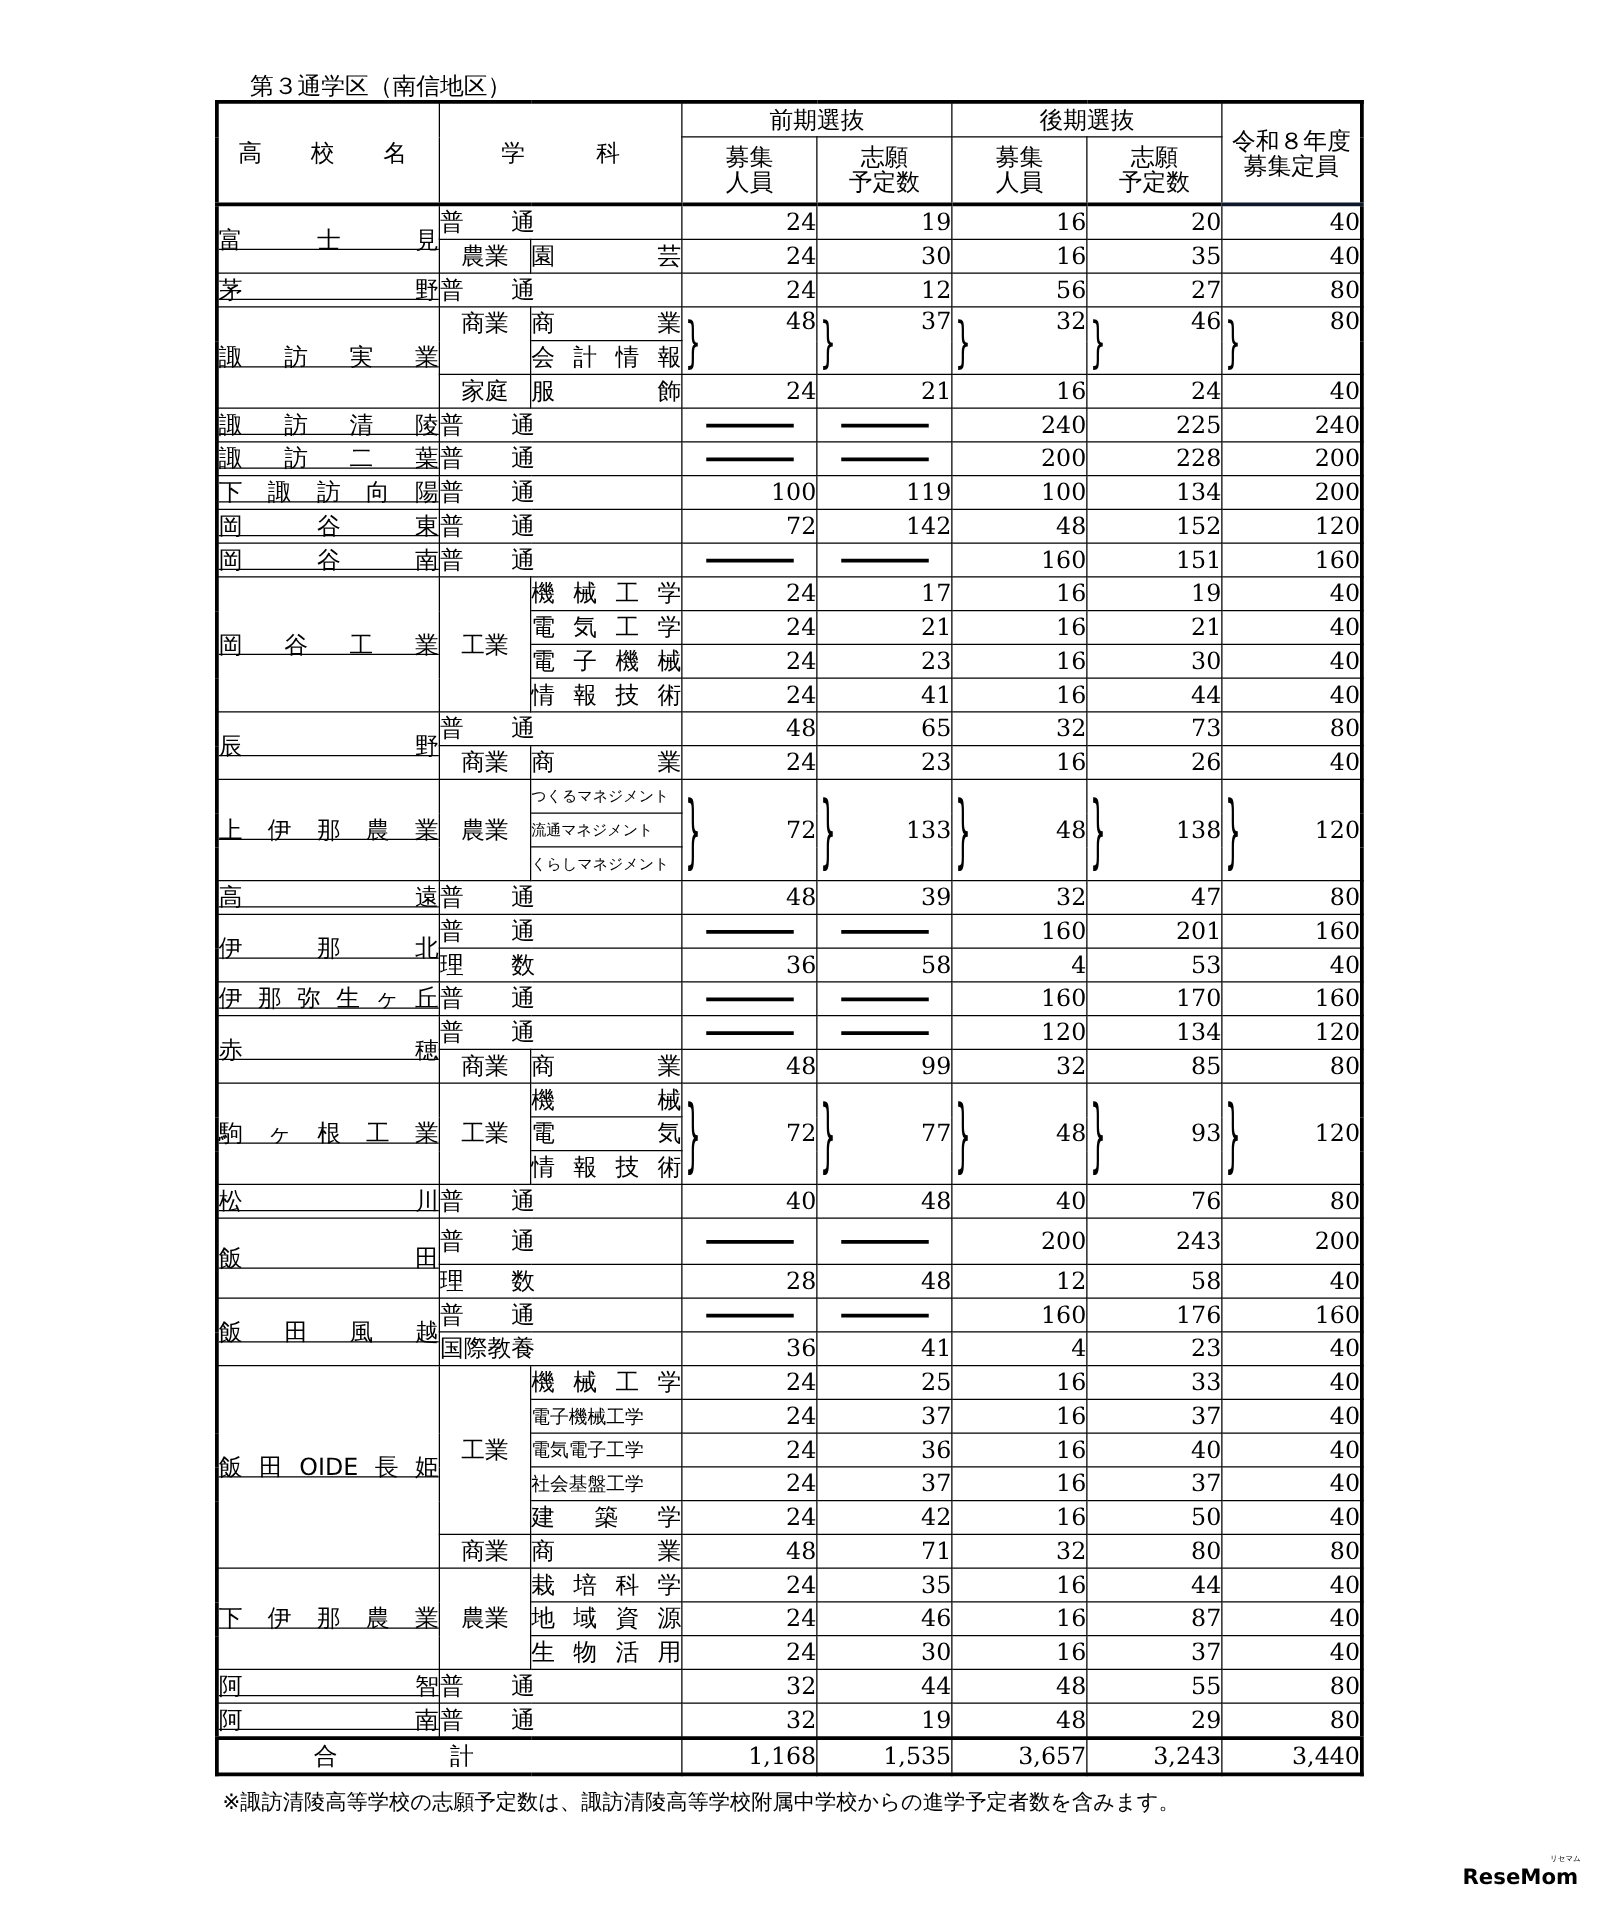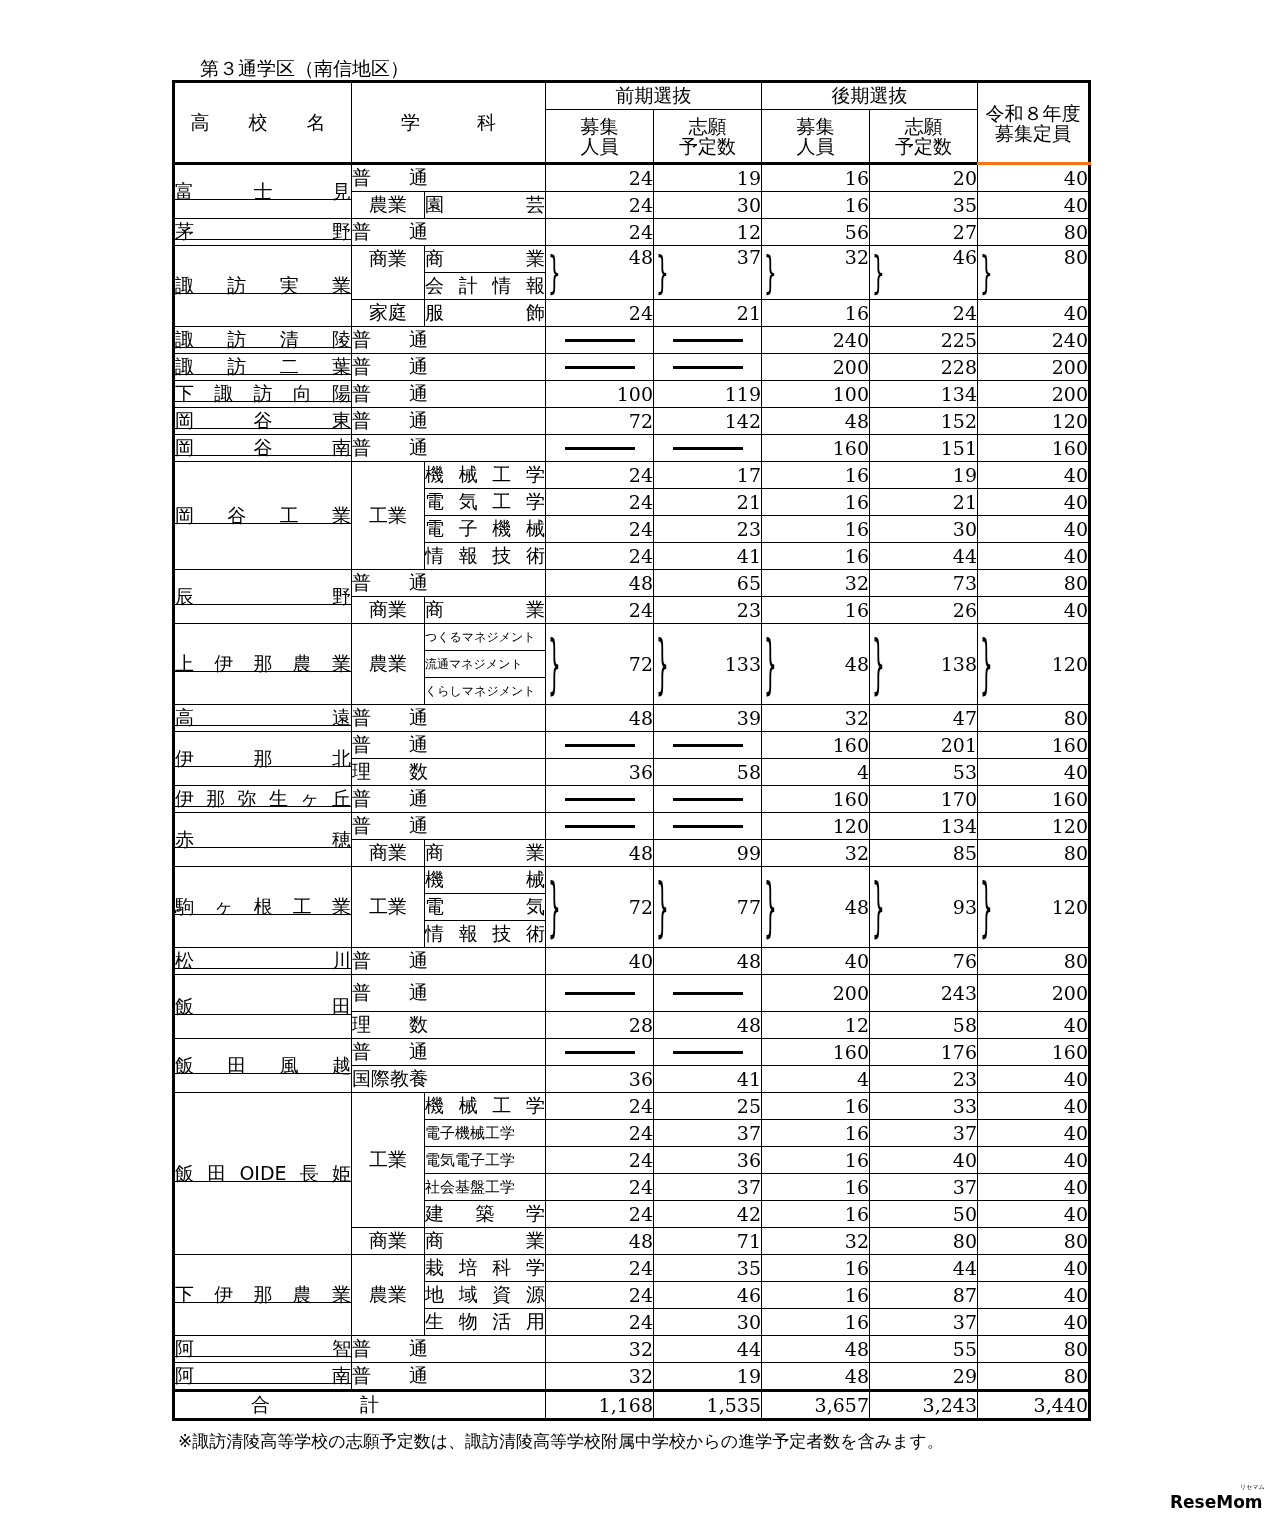--- a/index.html
+++ b/index.html
@@ -42,21 +42,21 @@
       <col style="width:108px">
       <col style="width:108px">
       <col style="width:112px">
   </colgroup>
   <thead>
     <tr style="height:26px">
       <th rowspan="2" style="letter-spacing:10px;border-bottom:3px solid #000">高　校　名</th>
       <th rowspan="2" colspan="2" style="border-bottom:3px solid #000">学　　　科</th>
       <th colspan="2">前期選抜</th>
       <th colspan="2">後期選抜</th>
-      <th rowspan="2" class="sub" style="border-bottom:3px solid #f97316"><span>令和８年度</span><br><span>募集定員</span></th>
+      <th rowspan="2" class="sub" style="border-bottom:3px solid #0f172a"><span>令和８年度</span><br><span>募集定員</span></th>
     </tr>
     <tr style="height:54px">
       <th class="sub" style="border-bottom:3px solid #000"><span>募集</span><br><span>人員</span></th>
       <th class="sub" style="border-bottom:3px solid #000"><span>志願</span><br><span>予定数</span></th>
       <th class="sub" style="border-bottom:3px solid #000"><span>募集</span><br><span>人員</span></th>
       <th class="sub" style="border-bottom:3px solid #000"><span>志願</span><br><span>予定数</span></th>
     </tr>
   </thead>
   <tbody id="tbody">
       <tr style="height: 27px;">

